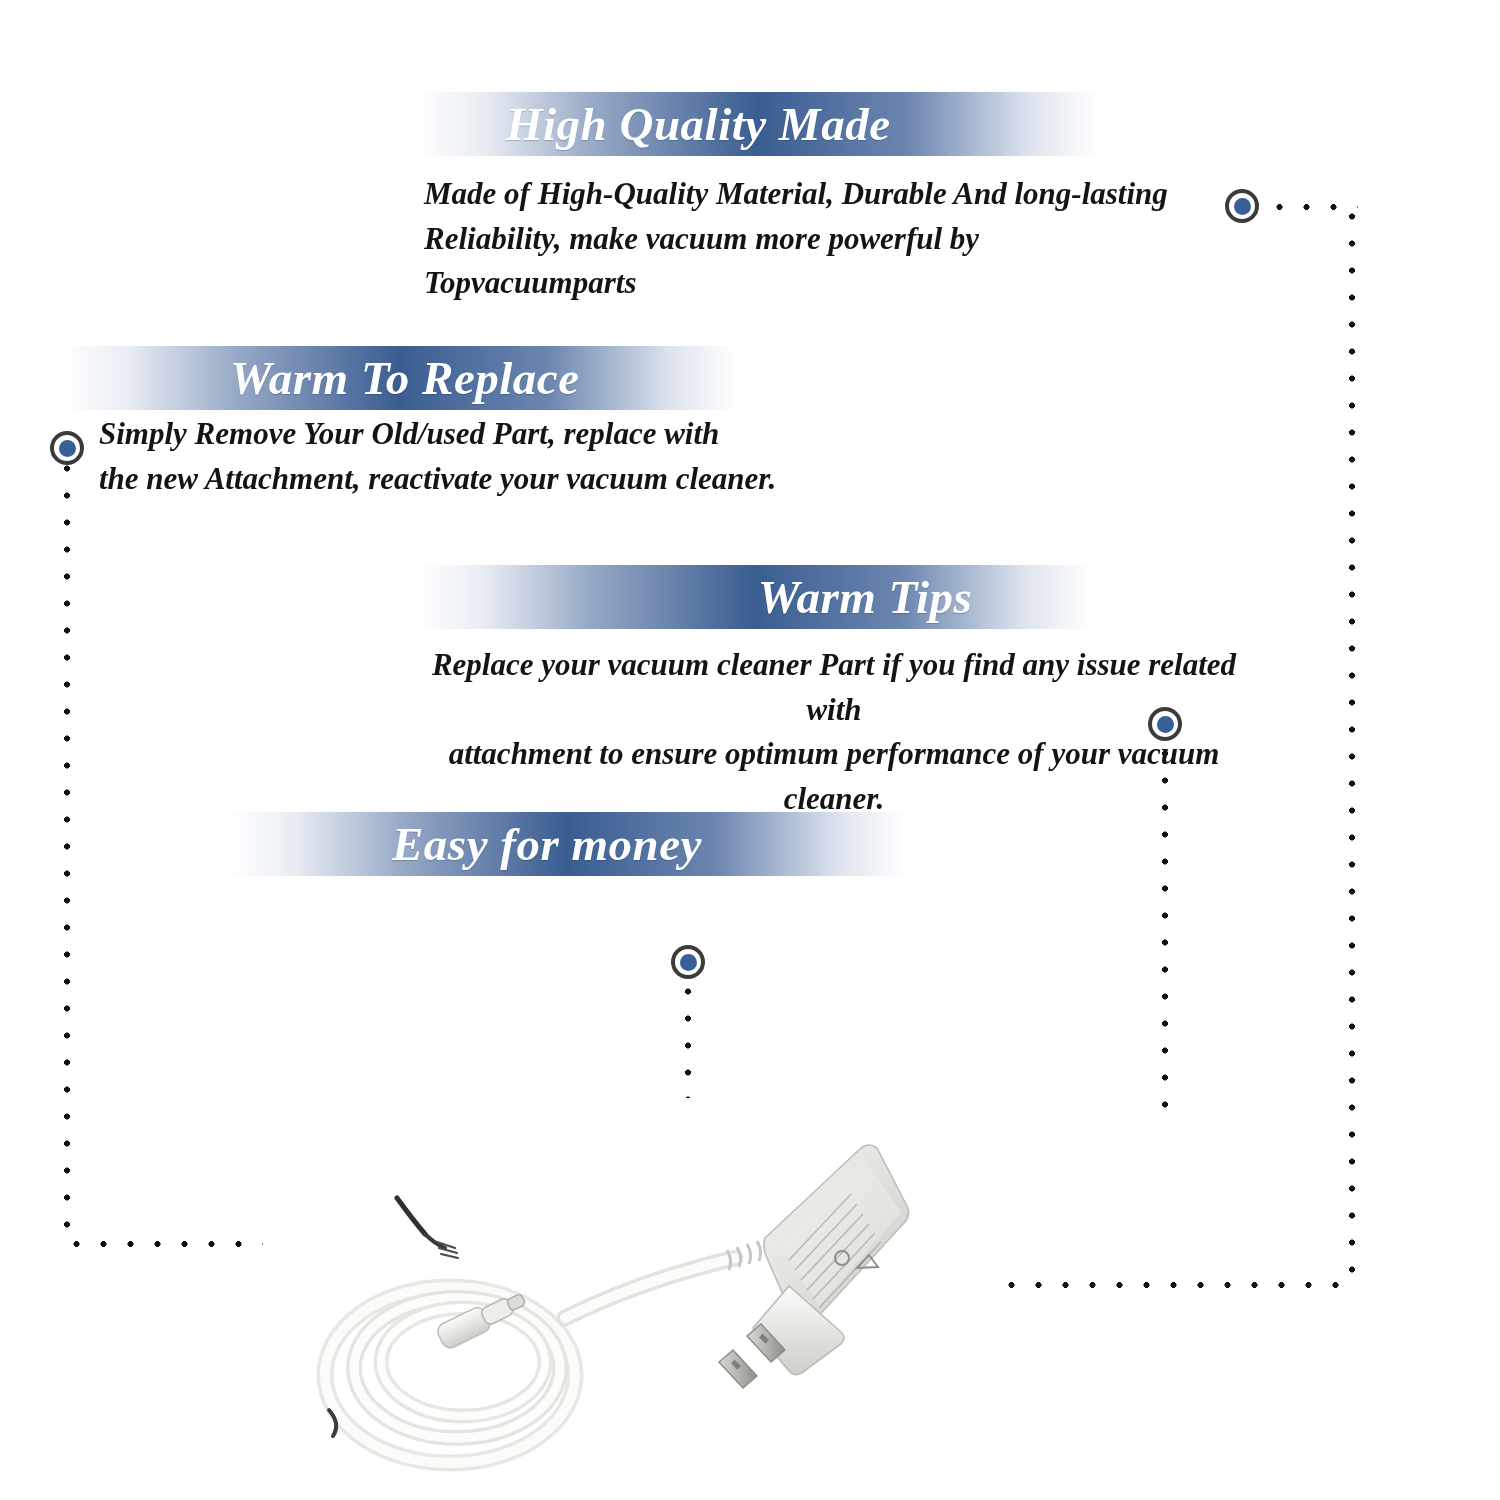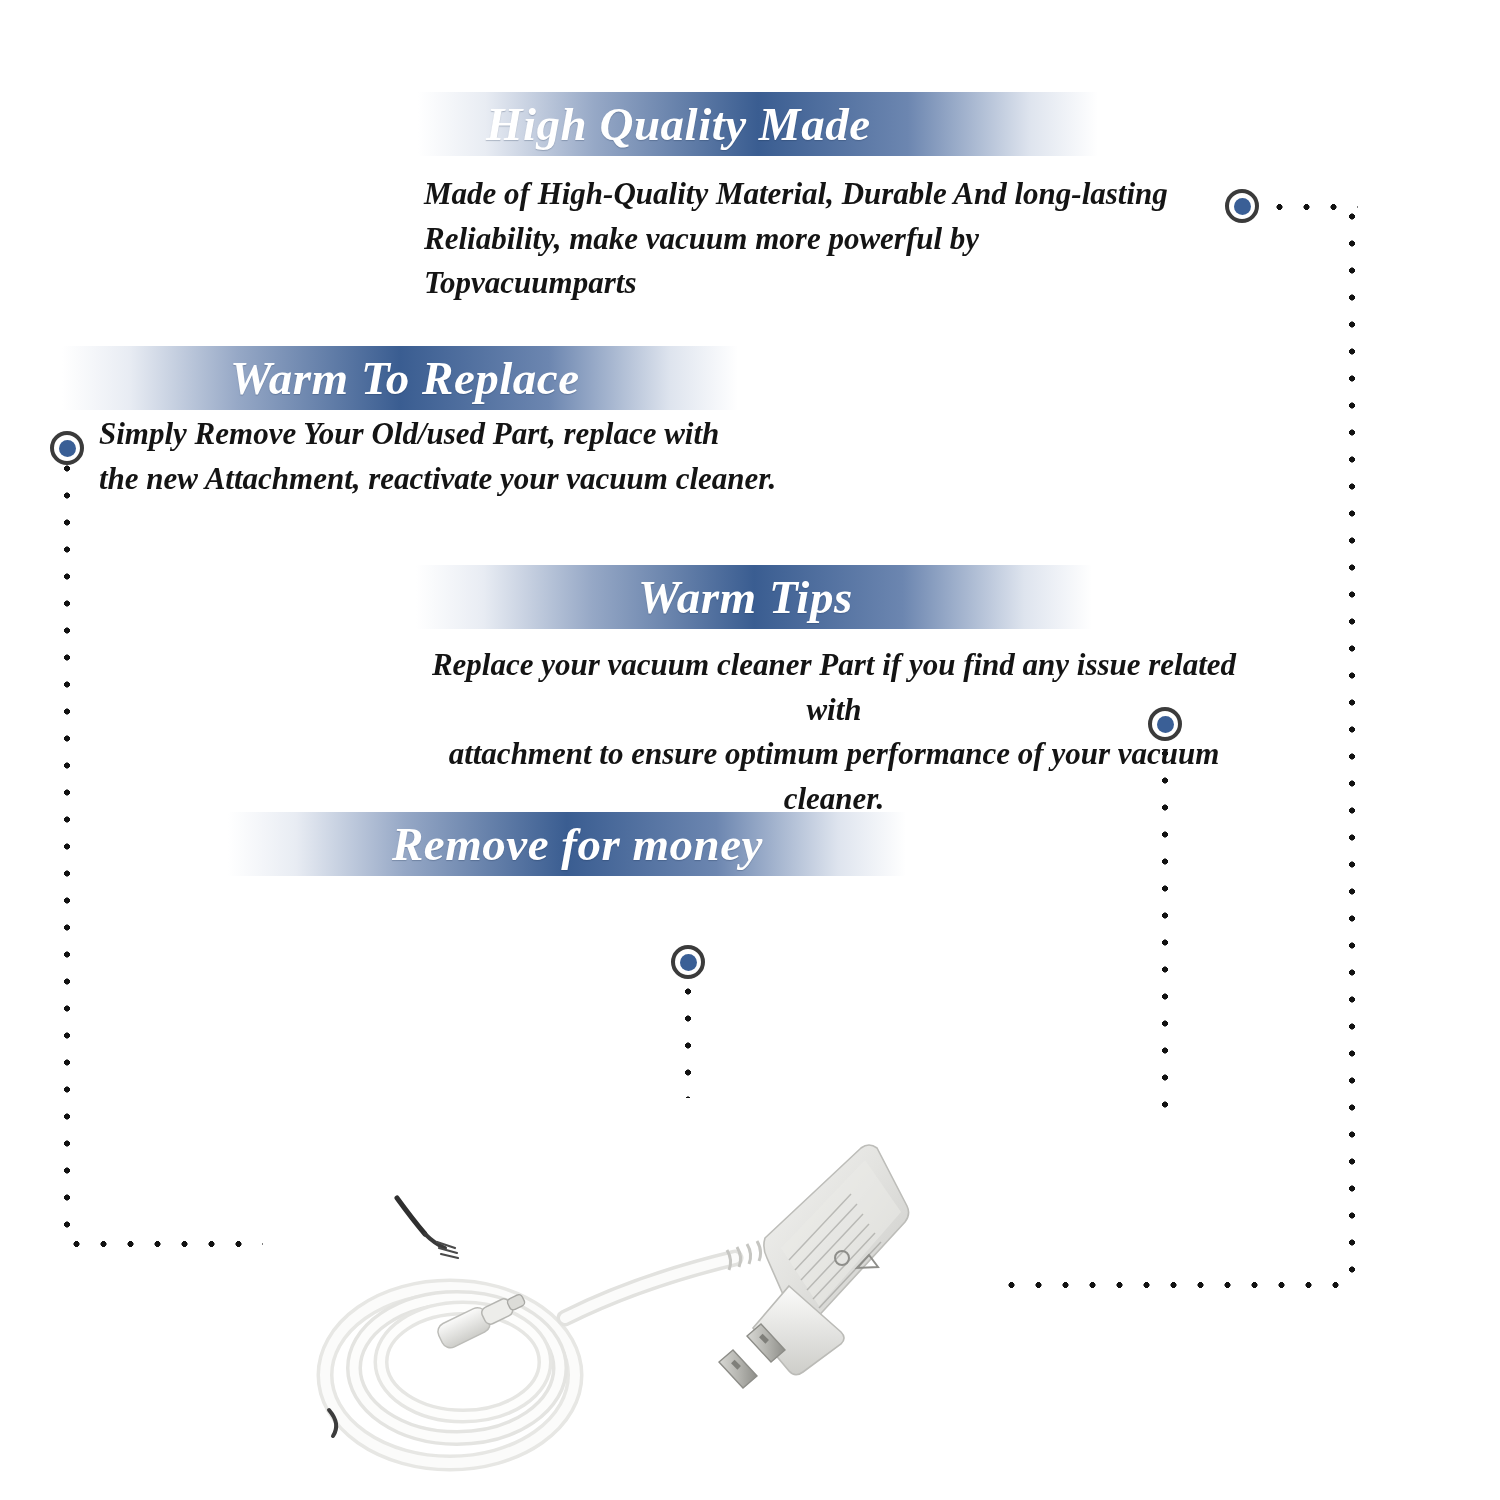--- a/index.html
+++ b/index.html
@@ -119,42 +119,42 @@
   <div class="dot-h" style="left:998px; top:1281px; width:356px;"></div>
 
   <div class="dot-v" style="left:63px; top:455px; height:790px;"></div>
   <div class="dot-h" style="left:63px; top:1240px; width:200px;"></div>
 
   <div class="dot-v" style="left:1161px; top:740px; height:370px;"></div>
 
   <div class="dot-v" style="left:684px; top:978px; height:120px;"></div>
 
   <div class="banner" style="left:418px; top:92px; width:680px;">
-    <span class="banner-title" style="margin-left:68px;font-family:Liberation Serif, serif;">High Quality Made</span>
+    <span class="banner-title" style="margin-left:88px;font-family:Liberation Serif, serif;">High Quality Made</span>
   </div>
   <div class="body-text" style="left:424px; top:172px; width:760px;">Made of  High-Quality Material, Durable And long-lasting
 Reliability, make vacuum more powerful by Topvacuumparts</div>
   <div class="marker" style="left:1225px; top:189px;"></div>
 
   <div class="banner" style="left:62px; top:346px; width:676px;">
     <span class="banner-title" style="margin-left:168px;">Warm To Replace</span>
   </div>
   <div class="body-text" style="left:99px; top:412px; width:700px;">Simply Remove Your Old/used Part, replace with
 the new Attachment, reactivate your vacuum cleaner.</div>
   <div class="marker" style="left:50px; top:431px;"></div>
 
-  <div class="banner" style="left:416px; top:565px; width:676px;">
+  <div class="banner" style="left:416px; top:565px; width:676px;justify-content:center;">
     <span class="banner-title" style="margin-left:222px;">Warm Tips</span>
   </div>
   <div class="body-text" style="left:404px; top:643px; width:860px; text-align:center;">Replace your vacuum cleaner Part if you find any issue related with
 attachment to ensure optimum performance of your vacuum cleaner.</div>
   <div class="marker" style="left:1148px; top:707px;"></div>
 
   <div class="banner" style="left:228px; top:812px; width:678px;">
-    <span class="banner-title" style="margin-left:164px;">Remove for money</span>
+    <span class="banner-title" style="margin-left:164px;">Easy for money</span>
   </div>
   <div class="marker" style="left:671px; top:945px;"></div>
 
   <div class="product">
     <svg viewBox="0 0 650 390" width="650" height="390" xmlns="http://www.w3.org/2000/svg">
       <defs>
         <linearGradient id="brickGrad" x1="0" y1="0" x2="1" y2="1">
           <stop offset="0%" stop-color="#f4f4f2"></stop>
           <stop offset="45%" stop-color="#e3e3e0"></stop>
           <stop offset="100%" stop-color="#c9c9c6"></stop>

